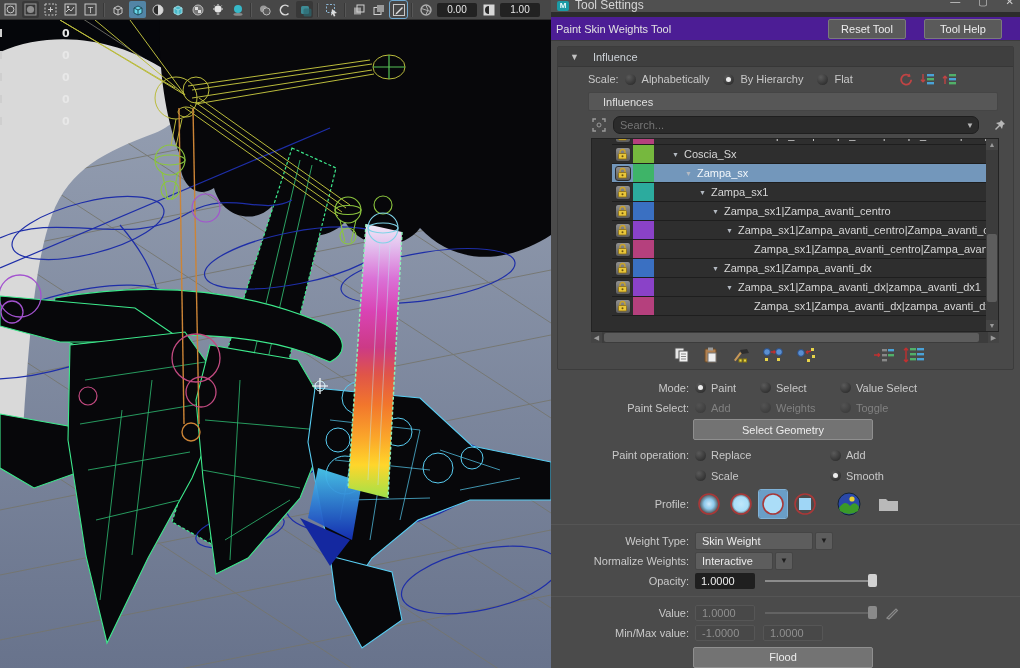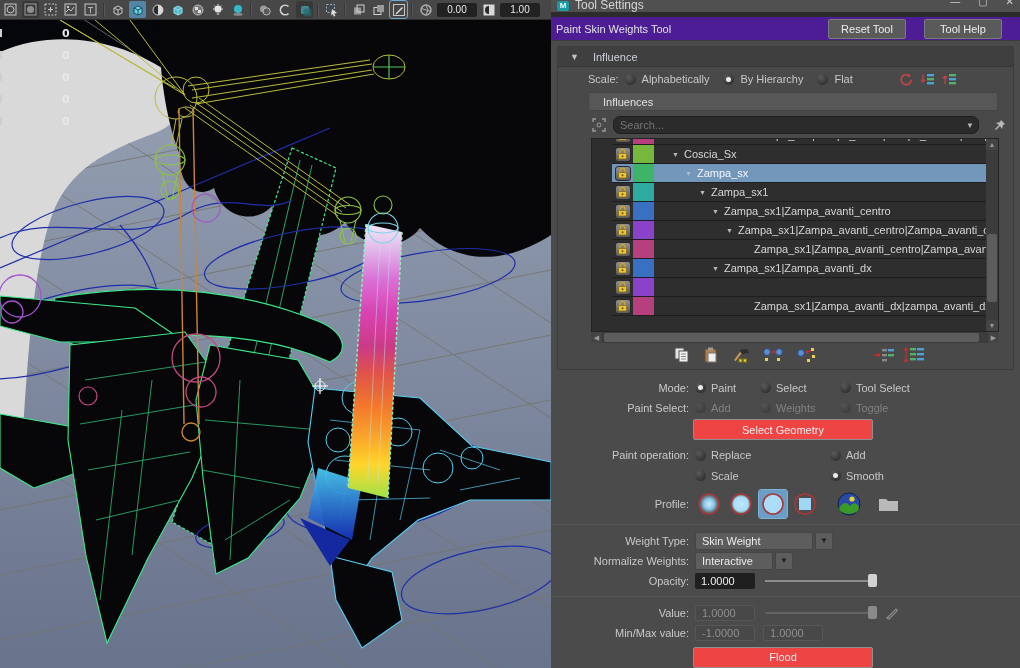--- a/index.html
+++ b/index.html
@@ -81,21 +81,21 @@
   .hthumb { position:absolute; left:13px; right:20px; top:1px; bottom:1px; background:#5d5d5d; border-radius:2px; }
 
   .icon-strip { display:flex; align-items:center; height:26px; padding:0 88px 2px 115px; }
   .icon-strip .grp { display:flex; gap:11px; align-items:center; }
   .icon-strip .right { margin-left:auto; display:flex; gap:8px; }
 
   .setrow { display:flex; align-items:center; height:20px; margin-top:2px; }
   .lbl { width:144px; text-align:right; padding-right:6px; color:#c9c9c9; flex:0 0 144px; }
   .opt { display:flex; align-items:center; gap:5px; }
   .w65{width:65px;} .w80{width:80px;} .w135{width:135px;}
-  .bigbtn { width:180px; margin-left:142px; height:21px; background:#ef4444;
+  .bigbtn { width:180px; margin-left:142px; height:21px; background:#737373;
     border:1px solid #8f8f8f; border-radius:2px; color:#ededed; font-size:11px; }
   .profile-row { display:flex; align-items:flex-start; margin-top:5px; }
   .pbtn { width:28px; height:28px; border-radius:2px; display:flex; align-items:center; justify-content:center; margin-right:4px;}
   .pbtn.sel { background:#6a9ec7; outline:1px solid #7fb2d8; }
   .hr { height:1px; background:#3e3e3e; border-bottom:1px solid #555; margin:6px 0 5px 0; }
   .dd { display:flex; align-items:center; }
   .dd .body { height:18px; background:#5d5d5d; border:1px solid #454545; border-radius:2px;
     display:flex; align-items:center; padding:0 6px; color:#ececec; }
   .dd .arr { width:18px; height:18px; margin-left:2px; background:#5d5d5d; border:1px solid #454545;
     border-radius:2px; color:#1e1e1e; font-size:8px; display:flex; align-items:center; justify-content:center; }
@@ -629,20 +629,24 @@
               <span class="lockcell">
                 <span class="lockbtn">
                   <svg width="11" height="12">
                     <path d="M3,5.5 V4 a2.5,2.5 0 0 1 5,0 V5.5" stroke="#caa32a" fill="none" stroke-width="1.4"></path>
                     <rect x="1.5" y="5.5" width="8" height="5.5" rx="1" fill="#e8c63a" stroke="#8a6d14" stroke-width="0.8"></rect>
                     <circle cx="5.5" cy="8.2" r="1" fill="#6a5410"></circle>
                   </svg>
                 </span>
               </span>
               <span class="swatch" style="background: rgb(138, 66, 200);"></span>
+              <span class="treearea" style="padding-left:72px">
+                <span class="tri-s">▼</span>
+                <span>Zampa_sx1|Zampa_avanti_dx|zampa_avanti_dx1</span>
+              </span>
             </div>
             <div class="lrow">
               <span class="lockcell">
                 <span class="lockbtn">
                   <svg width="11" height="12">
                     <path d="M3,5.5 V4 a2.5,2.5 0 0 1 5,0 V5.5" stroke="#caa32a" fill="none" stroke-width="1.4"></path>
                     <rect x="1.5" y="5.5" width="8" height="5.5" rx="1" fill="#e8c63a" stroke="#8a6d14" stroke-width="0.8"></rect>
                     <circle cx="5.5" cy="8.2" r="1" fill="#6a5410"></circle>
                   </svg>
                 </span>
@@ -741,21 +745,21 @@
       <span class="opt w65">
           <span class="rad sel"></span>
           <span>Paint</span>
         </span>
       <span class="opt w80">
           <span class="rad"></span>
           <span>Select</span>
         </span>
       <span class="opt">
           <span class="rad"></span>
-          <span>Tool Select</span>
+          <span>Value Select</span>
         </span>
     </div>
 
     <div class="setrow">
       <span class="lbl dis-txt">Paint Select:</span>
       <span class="opt w65 dis-txt">
           <span class="rad dis"></span>
           <span>Add</span>
         </span>
       <span class="opt w80 dis-txt">

